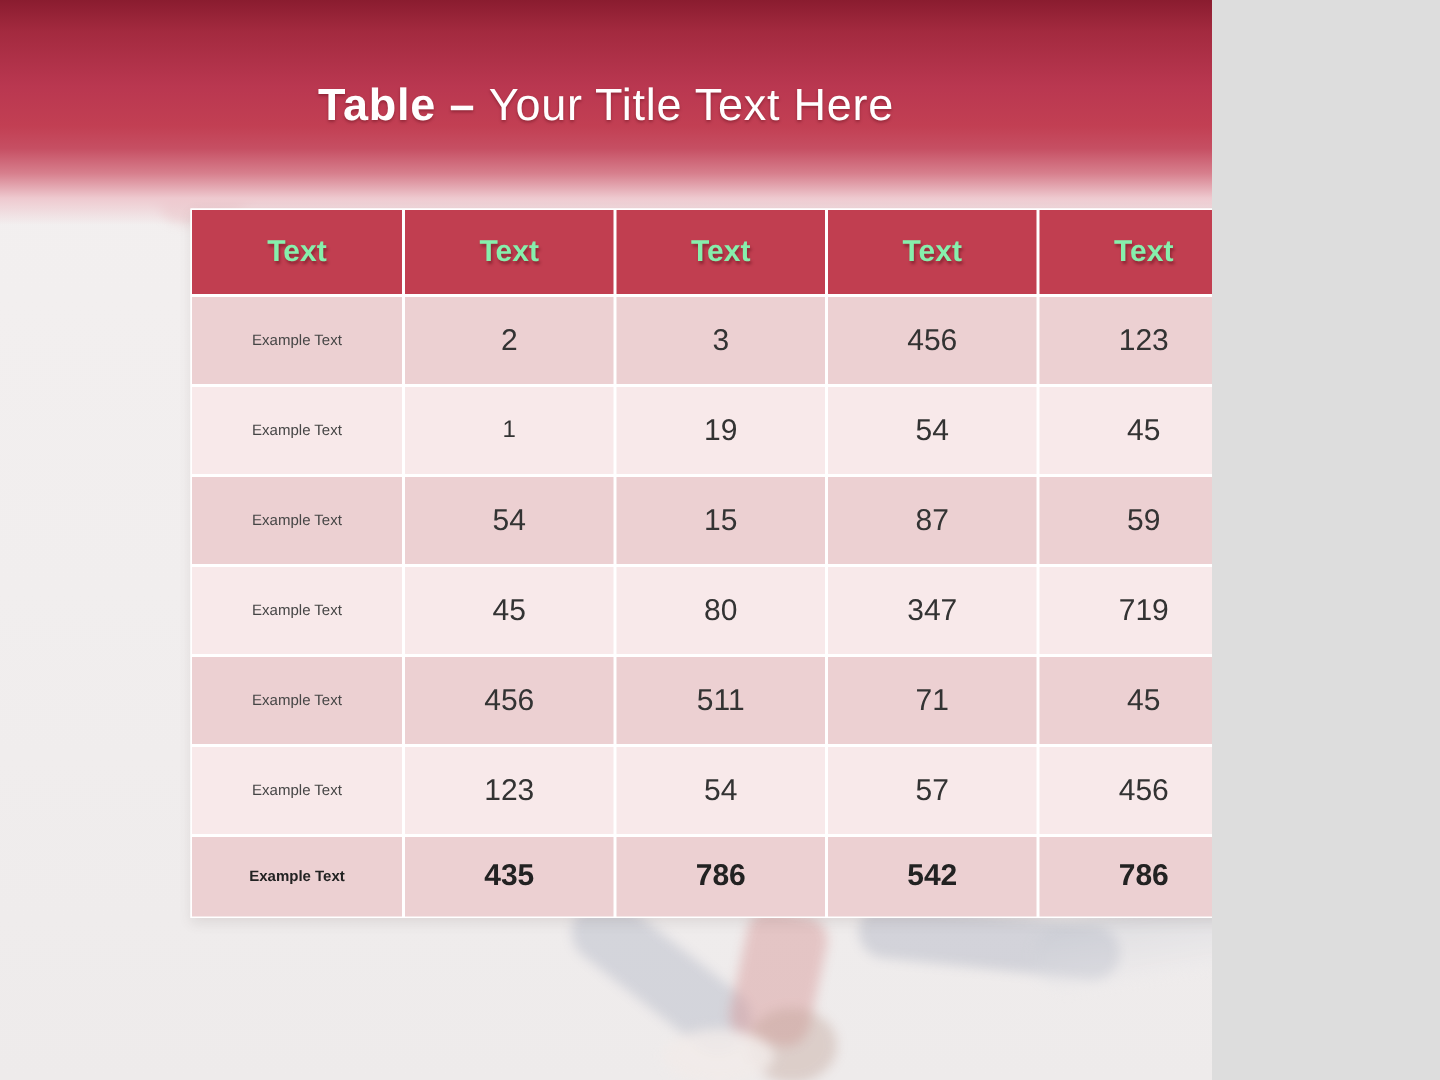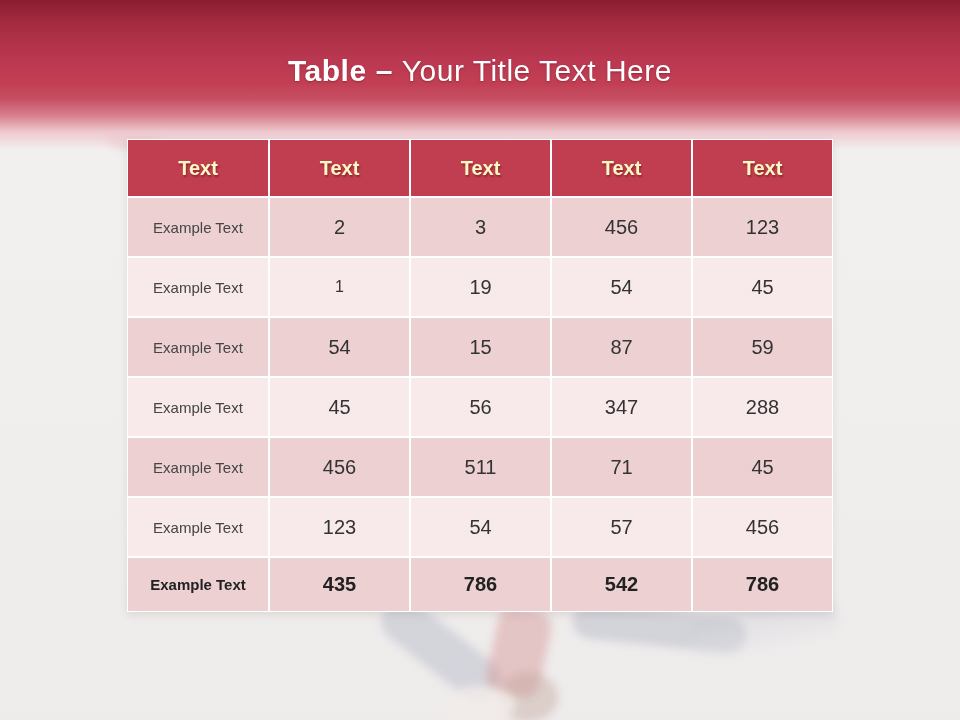--- a/index.html
+++ b/index.html
@@ -2,21 +2,21 @@
 <html><head>
 <meta charset="utf-8">
 <style>
   html,body { margin:0; padding:0; }
   body {
     font-family: "Liberation Sans", sans-serif;
     background:#dddddd;
   }
   .slide {
     position:relative;
-    width:960px; height:720px;
+    width:808px; height:720px;
     overflow:hidden;
     background:linear-gradient(180deg,#f3f0f0 0%, #f1eeee 55%, #eeebeb 100%);
   }
 
   
   .bg-art { position:absolute; inset:0; z-index:0; filter:blur(4px); opacity:.55; }
   .bg-art > div { position:absolute; }
   .art-hand-top   { left:106px; top:112px; width:66px;  height:36px; background:#e0a3a8; border-radius:50%; transform:rotate(-18deg); opacity:.55; }
   .art-leg-a      { left:372px; top:628px; width:138px; height:44px; background:#4d5f88; border-radius:20px; transform:rotate(38deg); opacity:.30; }
   .art-leg-b      { left:572px; top:610px; width:175px; height:36px; background:#44567d; border-radius:18px; transform:rotate(6deg);  opacity:.30; }
@@ -52,26 +52,26 @@
     border:1px solid #ffffff;
     box-shadow:0 3px 8px rgba(90,70,70,.12);
   }
   .t-row { display:contents; }
   .cell {
     display:flex; align-items:center; justify-content:center;
     font-size:20px; color:#333333;
   }
   .t-head .cell {
     background:#c13e50;
-    color:#fef9c3; font-weight:700; font-size:20px;
+    color:#86efac; font-weight:700; font-size:20px;
     text-shadow:1px 2px 2px rgba(80,10,20,.45);
   }
   .r-dark  .cell { background:#ecd0d2; }
   .r-light .cell { background:#f8e9ea; }
-  .cell.lbl { font-size:15px; color:#454545; }
+  .cell.lbl { font-size:10px; color:#454545; }
   .cell.sm  { font-size:16px; }
   .t-total .cell { font-weight:700; color:#222222; }
   .t-total .cell.lbl { font-weight:700; }
 </style>
 </head>
 <body>
 
 <div class="slide">
 
   <div class="bg-art">
@@ -120,23 +120,23 @@
       <div class="cell lbl">Example Text</div>
       <div class="cell">54</div>
       <div class="cell">15</div>
       <div class="cell">87</div>
       <div class="cell">59</div>
     </div>
 
     <div class="t-row r-light">
       <div class="cell lbl">Example Text</div>
       <div class="cell">45</div>
-      <div class="cell">56</div>
+      <div class="cell">80</div>
       <div class="cell">347</div>
-      <div class="cell">288</div>
+      <div class="cell">719</div>
     </div>
 
     <div class="t-row r-dark">
       <div class="cell lbl">Example Text</div>
       <div class="cell">456</div>
       <div class="cell">511</div>
       <div class="cell">71</div>
       <div class="cell">45</div>
     </div>
 

